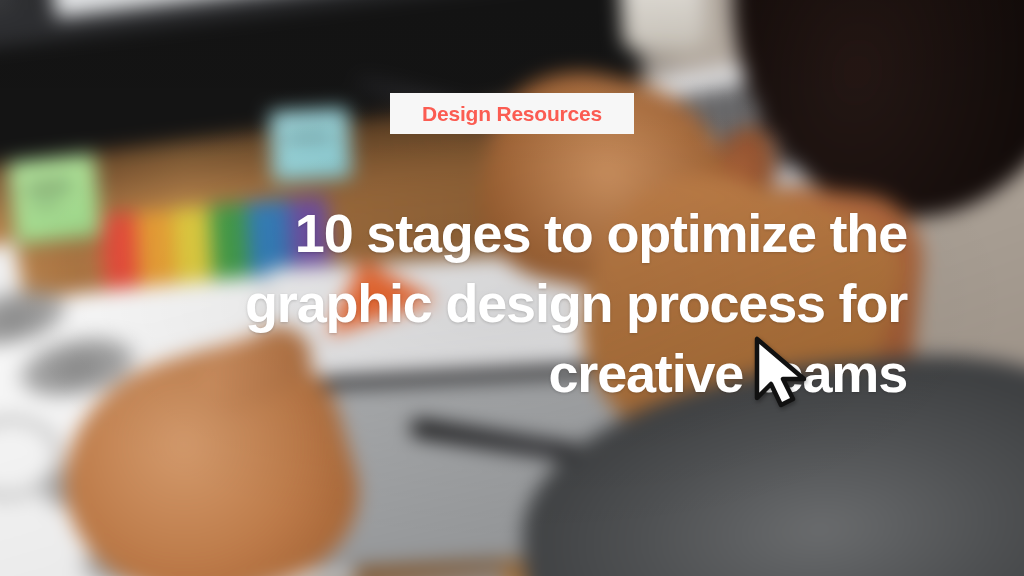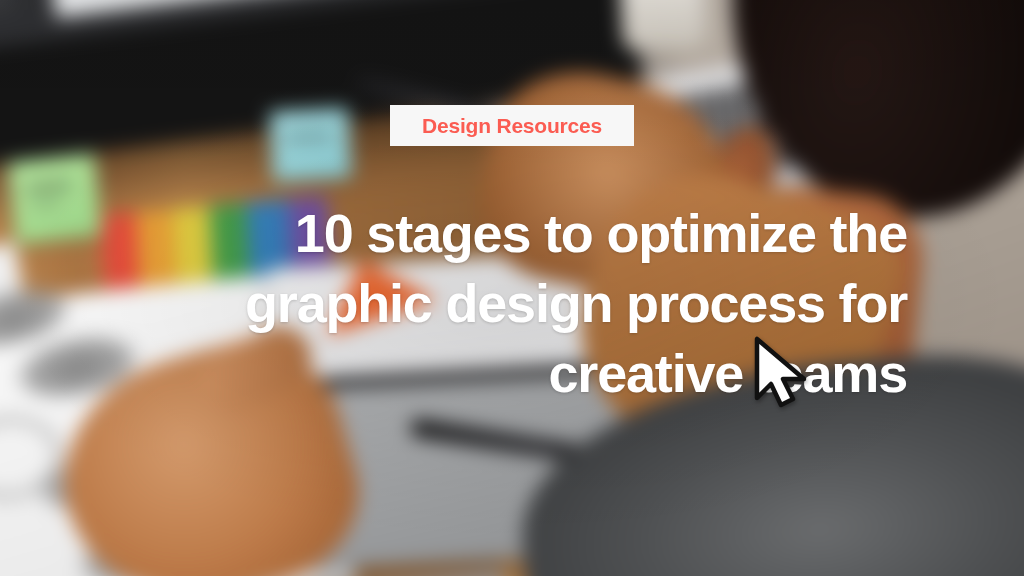--- a/index.html
+++ b/index.html
@@ -290,21 +290,21 @@
 
   
   .content {
     position:absolute; inset:0;
     display:flex; flex-direction:column;
     align-items:center;
   }
 
   .badge {
     position:absolute;
-    left:390px; top:105px;
+    left:390px; top:93px;
     width:244px; height:41px;
     background:#f7f7f7;
     display:flex; align-items:center; justify-content:center;
   }
   .badge-text {
     color:#fb5c52;
     font-size:21px;
     font-weight:bold;
     letter-spacing:-0.2px;
     white-space:nowrap;

